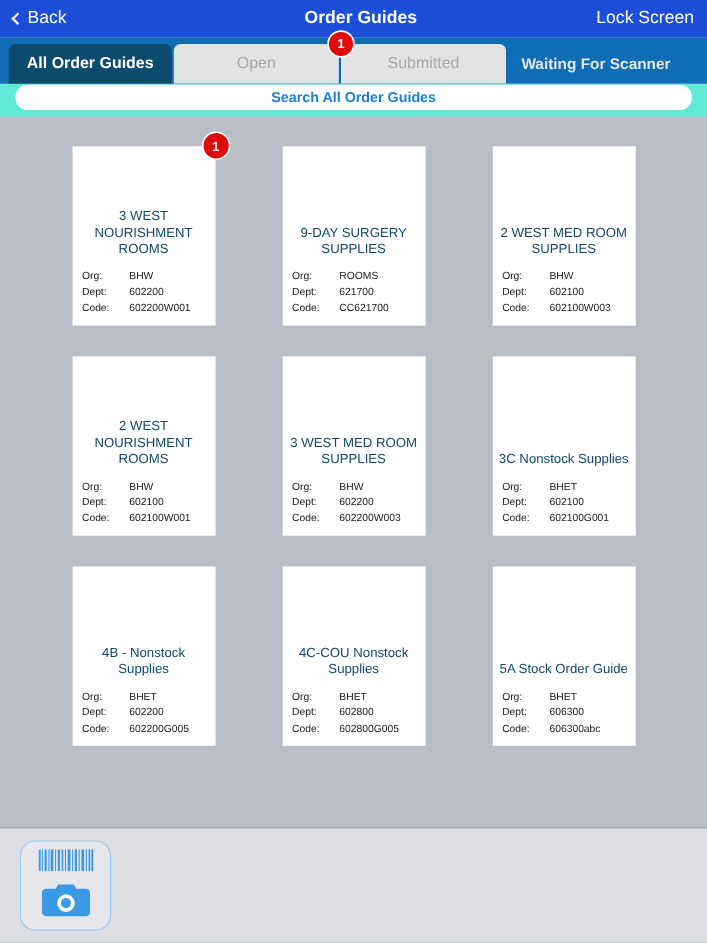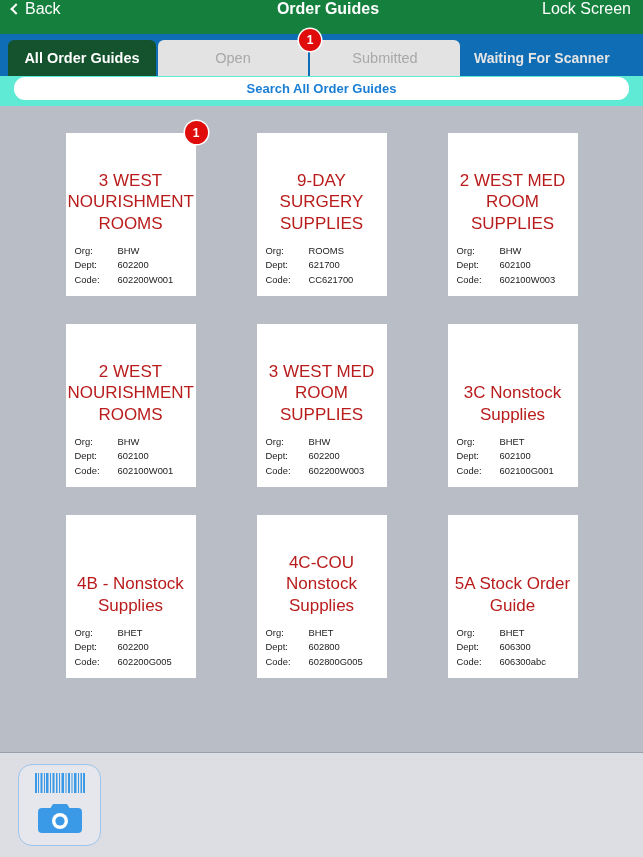--- a/index.html
+++ b/index.html
@@ -32,22 +32,22 @@
   }
   .batt-shell::after {
     content: ""; position: absolute; right: -3px; top: 3.5px;
     width: 2px; height: 4px; background: #ffffff; border-radius: 0 1px 1px 0;
   }
   .batt-fill { height: 100%; background: #4cd964; border-radius: 1px; }
   .bolt { font-size: 10px; margin-left: 2px; }
 
   
   .navbar {
-    height: 34px; background: #15803d; color: #fff;
-    display: flex; align-items: flex-start; padding: 0 12px;
+    height: 34px; background: #1d4ed8; color: #fff;
+    display: flex; align-items: center; padding: 0 12px;
     flex: 0 0 34px; position: relative;
   }
   .nav-back { display: flex; align-items: center; gap: 5px; cursor: pointer; }
   .chev-left {
     display: inline-block; width: 8px; height: 8px;
     border-left: 2px solid #fff; border-bottom: 2px solid #fff;
     transform: rotate(45deg); position: relative; top: 0px;
   }
   .nav-back-label { font-size: 16px; }
   .nav-title {
@@ -58,21 +58,21 @@
 
   
   .tabstrip {
     background: #0f6db5; flex: 0 0 42px; height: 42px;
     display: flex; align-items: flex-end; padding: 0 8px; position: relative;
   }
   .tab {
     height: 36px; display: flex; align-items: center; justify-content: center;
     font-size: 14.5px; border-radius: 6px 6px 0 0; position: relative;
   }
-  .tab.active { background: #14532d; color: #ffffff; font-weight: bold; width: 148px; }
+  .tab.active { background: #0c4a6e; color: #ffffff; font-weight: bold; width: 148px; }
   .tab.inactive { background: #e3e3e3; color: #a8a8a8; width: 150px; }
   .tab-sep { width: 2px; }
   .scanner-status {
     color: #e5e5e5; font-weight: bold; font-size: 14px;
     margin-left: 14px; display: flex; align-items: center; height: 36px;
   }
   .tab-badge {
     position: absolute; top: -11px; right: -11px;
     width: 22px; height: 22px; border-radius: 50%;
     background: #e00c0c; color: #fff; font-size: 12px; font-weight: bold;
@@ -102,21 +102,21 @@
     display: grid; grid-template-columns: repeat(3, 130px);
     justify-content: center; column-gap: 61px; row-gap: 28px;
   }
   .card {
     width: 130px; height: 163px; background: #ffffff;
     position: relative; display: flex; flex-direction: column;
     box-shadow: 0 0 0 0 rgba(0,0,0,0); cursor: pointer;
   }
   .card-title {
     flex: 1 1 auto; display: flex; align-items: flex-end; justify-content: center;
-    text-align: center; font-size: 17px; color: #b91c1c;
+    text-align: center; font-size: 12px; color: #0c4a6e;
     line-height: 1.26; padding: 0 5px 10px 5px;
   }
   .card-meta {
     padding: 0 0 9px 9px; font-size: 9.4px; color: #1a1a1a; line-height: 1.52;
   }
   .meta-row { display: flex; }
   .meta-key { width: 43px; flex: 0 0 43px; }
   .meta-val { }
   .card-badge {
     position: absolute; top: -12px; right: -12px;

